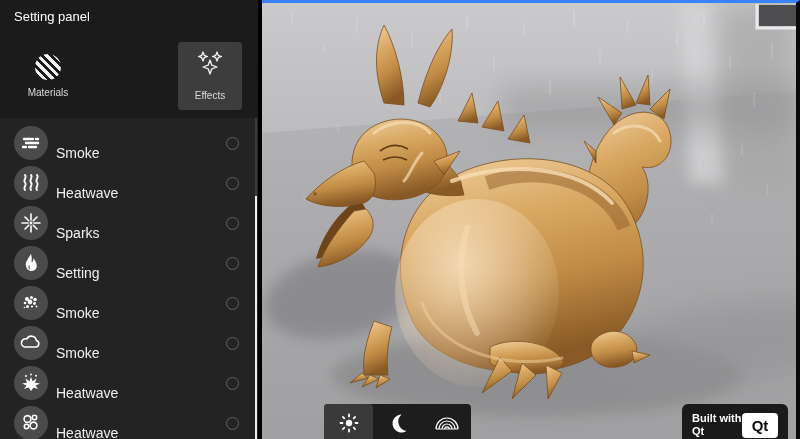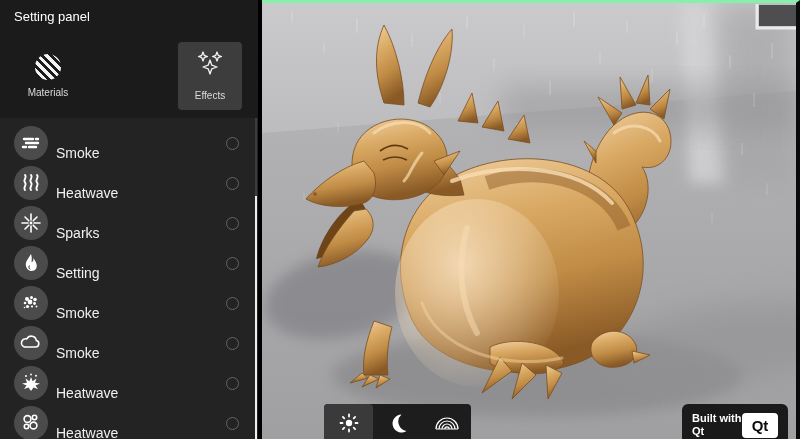--- a/index.html
+++ b/index.html
@@ -24,21 +24,21 @@
   .fx-icon{position:absolute;left:14px;width:34px;height:34px;border-radius:50%;background:#4b4b4b;
            display:flex;align-items:center;justify-content:center;}
   .fx-label{position:absolute;left:56px;color:#f0f0f0;font-size:14px;margin-top:20px;}
   .fx-radio{position:absolute;left:226px;width:13px;height:13px;border-radius:50%;border:1.5px solid #646464;box-sizing:border-box;}
 
   #scroll-track{position:absolute;left:255px;top:118px;width:2px;height:78px;background:#3c3c3c;}
   #scroll-thumb{position:absolute;left:255px;top:196px;width:2px;height:243px;background:#ededed;}
 
   
   #viewport{position:absolute;left:262px;top:0;width:538px;height:439px;background:#0a0a0a;
-            border-top:3px solid #86efac;border-right:4px solid #0a0a0a;box-sizing:border-box;overflow:hidden;}
+            border-top:3px solid #3b82f6;border-right:4px solid #0a0a0a;box-sizing:border-box;overflow:hidden;}
   #scene{position:absolute;left:0;top:0;}
 
   
   #env-toolbar{position:absolute;left:62px;top:401px;width:147px;height:42px;background:#1d1d1d;
                border-radius:4px;display:flex;}
   .env-btn{width:49px;height:42px;display:flex;align-items:flex-start;justify-content:center;padding-top:8px;box-sizing:border-box;border-radius:4px;}
   .env-btn.selected{background:#3a3a3a;}
 
   
   #qt-badge{position:absolute;left:420px;top:401px;width:106px;height:42px;background:#1a1a1a;

